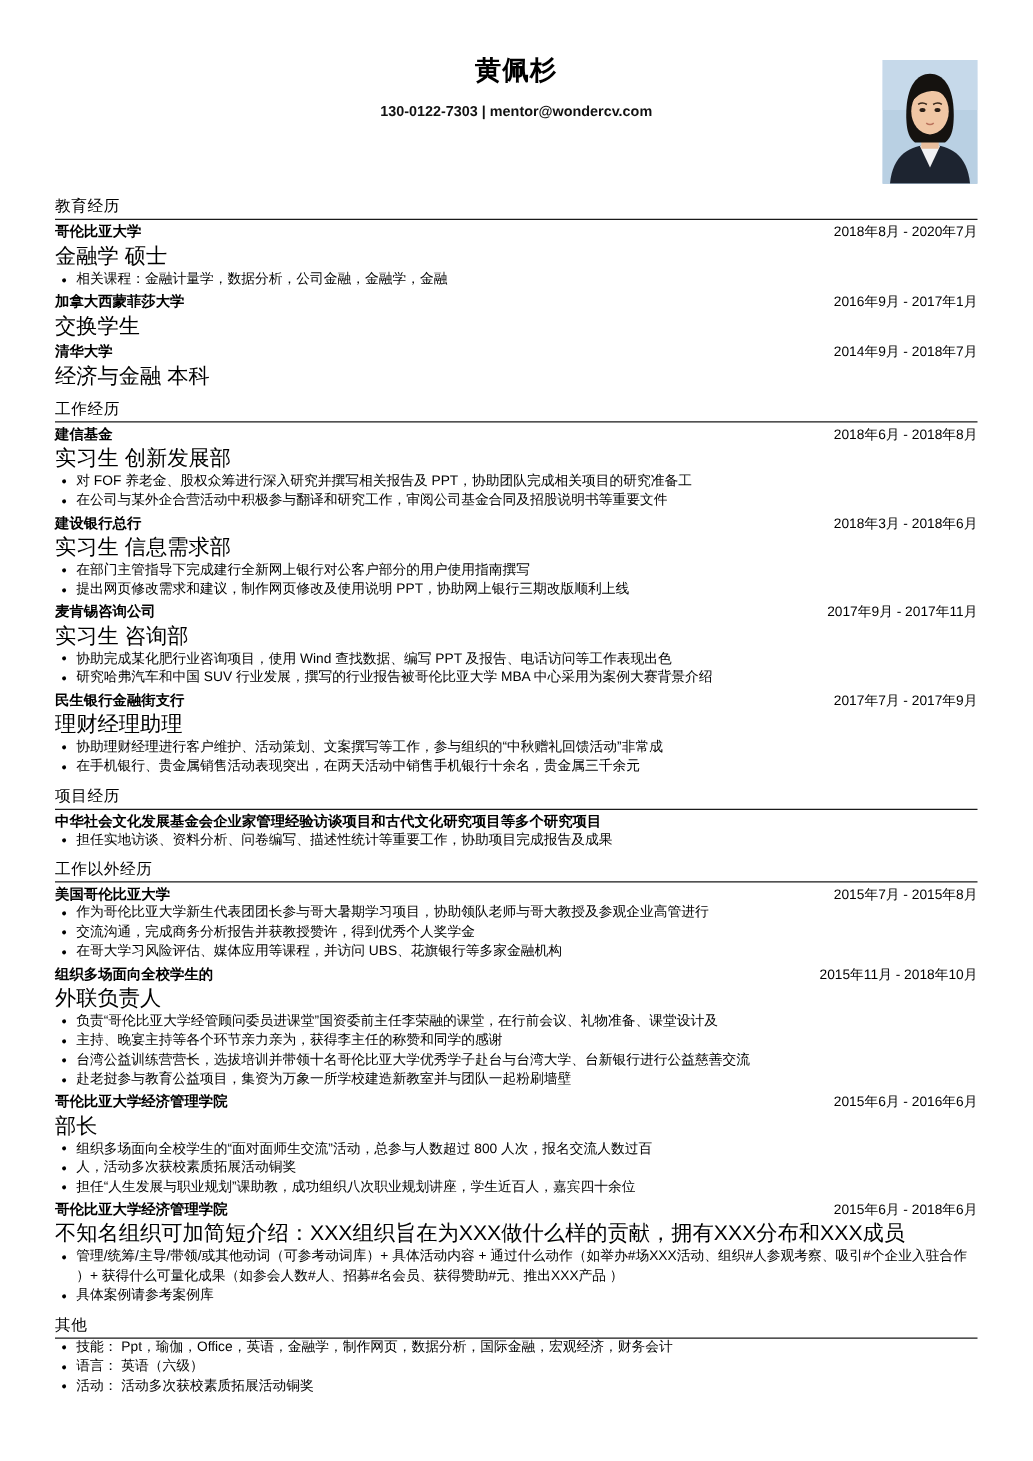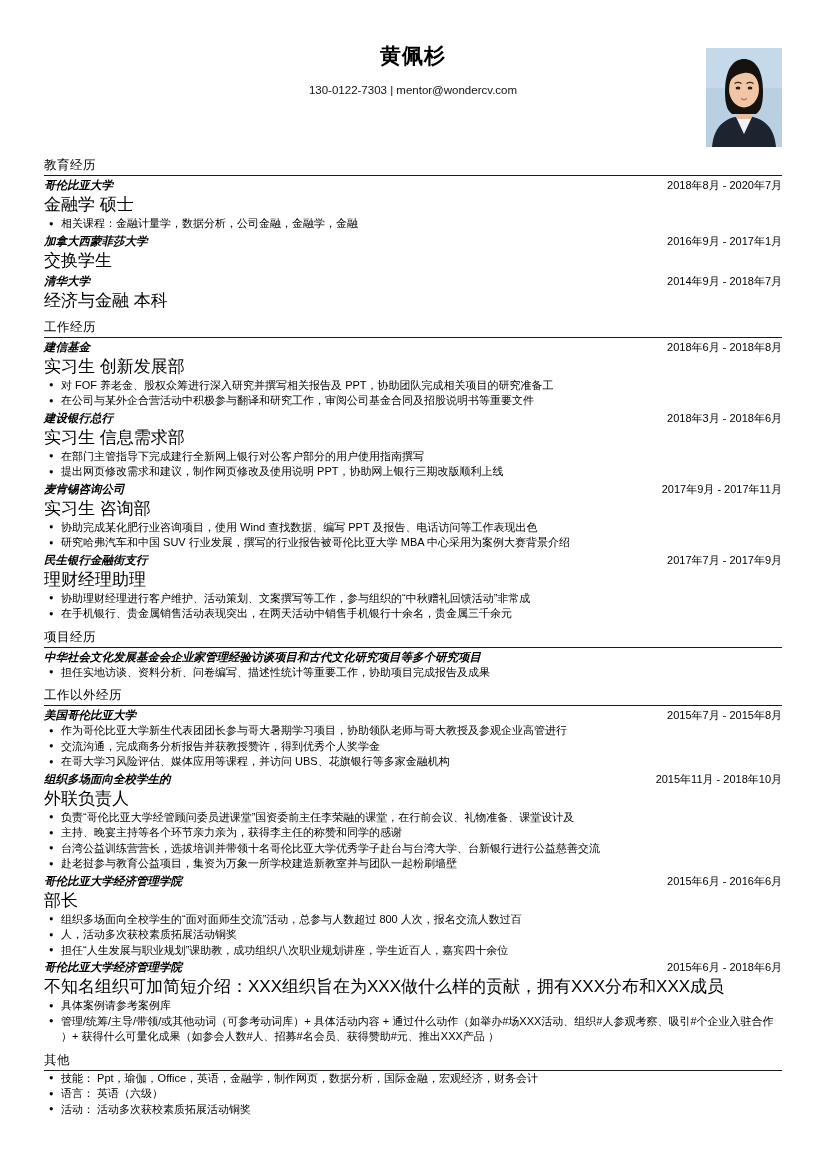--- a/index.html
+++ b/index.html
@@ -30,20 +30,21 @@
     font-weight: bold;
     letter-spacing: 1px;
     margin: 16px 0 0 0;
     color: #000;
   }
   .contact {
     text-align: center;
     font-size: 11.5px;
     margin-top: 14px;
     color: #111;
+    font-weight: bold;
   }
   .photo {
     position: absolute;
     right: 0px;
     top: 6px;
     width: 76px;
     height: 99px;
     background: linear-gradient(180deg, #cfe0ee 0%, #bcd3e6 55%, #a9c4db 100%);
     overflow: hidden;
   }
@@ -60,21 +61,20 @@
   }
   .entry { margin-top: 2px; }
   .entry-head {
     display: flex;
     justify-content: space-between;
     align-items: baseline;
   }
   .org {
     font-size: 11.5px;
     font-weight: bold;
-    font-style: italic;
   }
   .date {
     font-size: 11px;
     white-space: nowrap;
     padding-left: 10px;
   }
   .sub {
     font-size: 17px;
     margin-top: 0px;
   }
@@ -270,22 +270,22 @@
       </ul>
     </div>
 
     <div class="entry">
       <div class="entry-head">
         <span class="org">哥伦比亚大学经济管理学院</span>
         <span class="date">2015年6月 - 2018年6月</span>
       </div>
       <div class="sub">不知名组织可加简短介绍：XXX组织旨在为XXX做什么样的贡献，拥有XXX分布和XXX成员</div>
       <ul class="bullets">
+        <li>管理/统筹/主导/带领/或其他动词（可参考动词库）+ 具体活动内容 + 通过什么动作（如举办#场XXX活动、组织#人参观考察、吸引#个企业入驻合作 ）+ 获得什么可量化成果（如参会人数#人、招募#名会员、获得赞助#元、推出XXX产品 ）</li>
         <li>具体案例请参考案例库</li>
-        <li>管理/统筹/主导/带领/或其他动词（可参考动词库）+ 具体活动内容 + 通过什么动作（如举办#场XXX活动、组织#人参观考察、吸引#个企业入驻合作 ）+ 获得什么可量化成果（如参会人数#人、招募#名会员、获得赞助#元、推出XXX产品 ）</li>
       </ul>
     </div>
   </div>
 
   <div class="section">
     <div class="sec-title">其他</div>
     <ul class="bullets">
       <li>
         <span class="skill-label">技能：</span>
         <span>Ppt，瑜伽，Office，英语，金融学，制作网页，数据分析，国际金融，宏观经济，财务会计</span>

